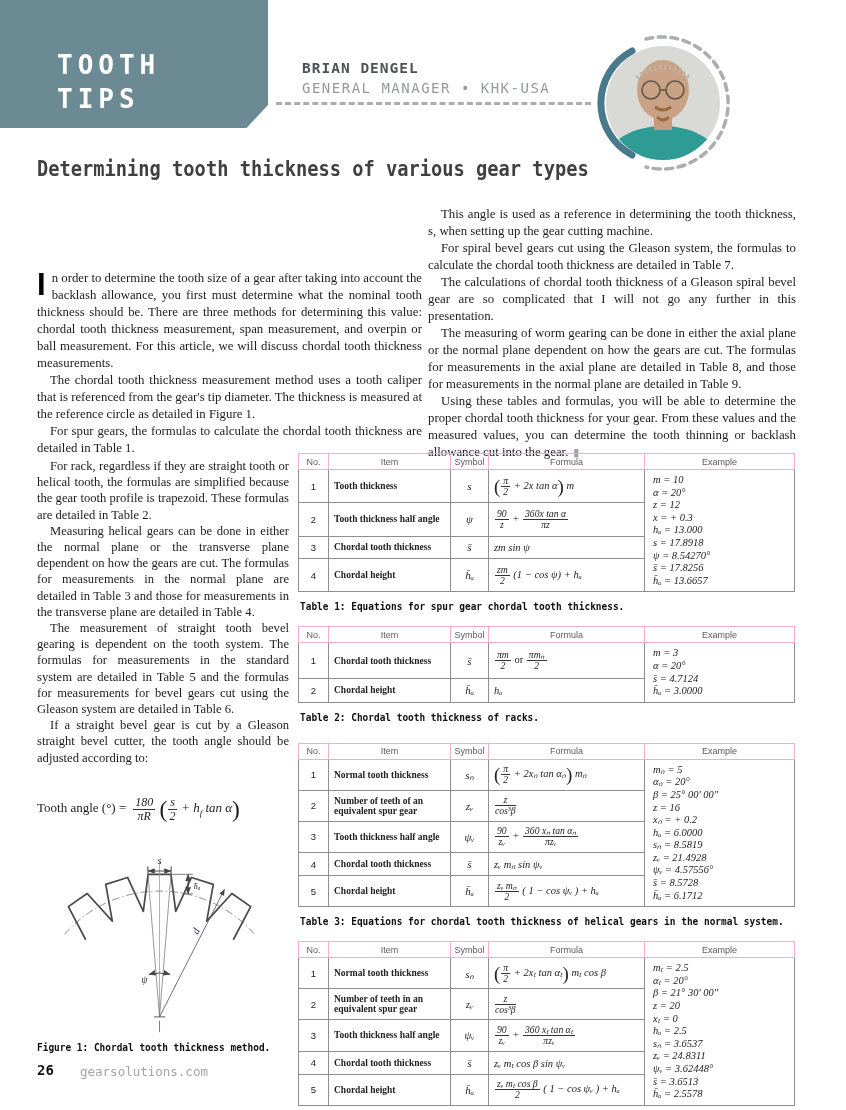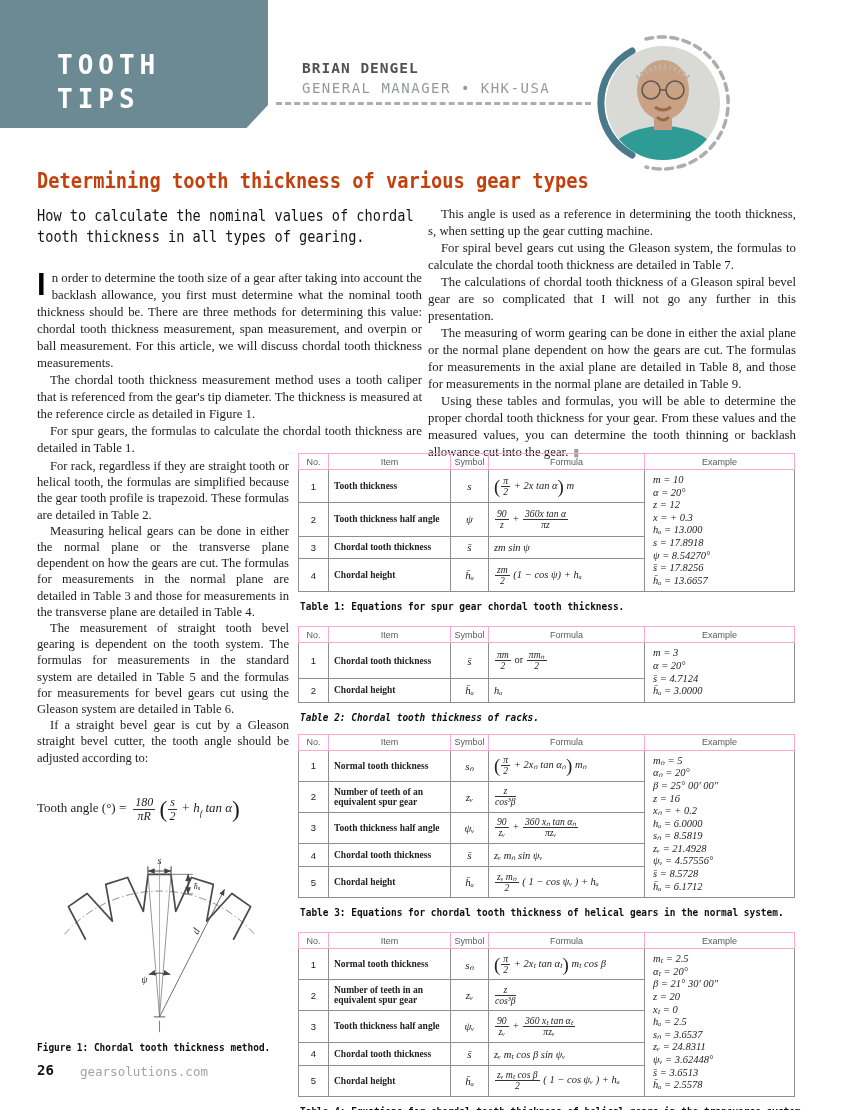--- a/index.html
+++ b/index.html
@@ -12,22 +12,22 @@
               font-family:"DejaVu Sans Mono",monospace;font-weight:700;font-size:26px;
               line-height:34px;letter-spacing:5px;}
   .cx{display:inline-block;transform:scaleX(.85);transform-origin:0 0;white-space:nowrap;}
   .cx90{display:inline-block;transform:scaleX(.9);transform-origin:0 0;white-space:nowrap;}
   .author{position:absolute;left:302px;top:60px;font-family:"DejaVu Sans Mono",monospace;}
   .author .name{font-weight:700;font-size:14.5px;color:#515254;letter-spacing:1px;}
   .author .role{margin-top:4px;font-size:14px;color:#96989A;letter-spacing:1.5px;}
   .connector{position:absolute;left:276px;top:102px;width:315px;border-top:3px dashed #ABADAF;}
   .photo-wrap{position:absolute;left:585px;top:28px;width:150px;height:150px;}
   
-  .title{position:absolute;left:37px;top:168px;font-family:"DejaVu Sans Mono",monospace;
-         font-weight:700;font-size:22px;color:#c2410c;}
+  .title{position:absolute;left:37px;top:156px;font-family:"DejaVu Sans Mono",monospace;
+         font-weight:700;font-size:22px;color:#404040;}
   .subtitle{position:absolute;left:37px;top:205px;font-family:"DejaVu Sans Mono",monospace;
             font-size:16px;line-height:21px;color:#141414;width:480px;}
   
   .col{position:absolute;text-align:justify;}
   .col p{margin:0;text-indent:13px;}
   .col-left-wide{left:37px;top:270px;width:385px;font-size:12.8px;line-height:17px;}
   .col-left-narrow{left:37px;top:458px;width:252px;font-size:12.6px;line-height:16.2px;}
   .col-right{left:428px;top:206px;width:368px;font-size:12.8px;line-height:17px;}
   .dropcap{float:left;font-family:"Liberation Sans",sans-serif;font-weight:700;
            font-size:31px;line-height:28px;padding:1px 6px 0 0;color:#000;}
@@ -58,21 +58,21 @@
   .gtable th{border:1px solid #f9a8d4;font-family:"Liberation Sans",sans-serif;font-weight:400;
              font-size:9px;color:#5a5a5a;height:15px;padding:0;}
   .gtable td{border:1px solid #8f8f8f;padding:3px 5px;vertical-align:middle;}
   .gtable td.cno{text-align:center;font-family:"Liberation Sans",sans-serif;font-size:9.5px;}
   .gtable td.citem{font-weight:700;font-size:9.5px;font-family:"Liberation Serif",serif;}
   .gtable td.csym{text-align:center;font-style:italic;font-size:11px;}
   .gtable td.cform{font-size:10.5px;}
   .gtable td.cex{vertical-align:top;font-style:italic;font-size:10.5px;line-height:12.6px;padding:4px 8px;margin-left:36px;}
   .tcap{margin:8px 0 14px 2px;font-family:"DejaVu Sans Mono",monospace;font-weight:700;
         font-size:10.5px;color:#0f0f0f;}
-  .t-gap1{margin-bottom:11px;font-style:italic;} 
+  .t-gap1{margin-bottom:20px;} 
   
   .pageno{position:absolute;left:37px;top:1062px;font-family:"DejaVu Sans Mono",monospace;
           font-weight:700;font-size:14px;color:#111;}
   .site{position:absolute;left:80px;top:1064px;font-family:"DejaVu Sans Mono",monospace;
         font-size:12.5px;color:#A2A4A6;}
 </style>
 </head>
 <body>
 
 <div class="page">
@@ -112,23 +112,20 @@
         <circle cx="90" cy="62" r="9" fill="none" stroke="#5E544B" stroke-width="1.5"></circle>
         <line x1="75" y1="62" x2="81" y2="62" stroke="#5E544B" stroke-width="1.5"></line>
         <path d="M70,79 Q78,85 86,79" fill="none" stroke="#9A6B43" stroke-width="3"></path>
         <path d="M72,89 Q78,95 84,89" fill="none" stroke="#9A6B43" stroke-width="3"></path>
       </g>
     </svg>
   </div>
 
   <div class="title">
     <span class="cx">Determining tooth thickness of various gear types</span>
-  </div>
-  <div class="subtitle">
-    <span class="cx" style="width:488px;white-space:normal;display:inline-block;">How to calculate the nominal values of chordal tooth thickness in all types of gearing.</span>
   </div>
 
   <div class="col col-left-wide">
     <p class="noindent">
       <span class="dropcap">I</span><span>n order to determine the tooth size of a gear after taking into account the backlash allowance, you first must determine what the nominal tooth thickness should be. There are three methods for determining this value: chordal tooth thickness measurement, span measurement, and overpin or ball measurement. For this article, we will discuss chordal tooth thickness measurements.</span>
     </p>
     <div>
         <p>The chordal tooth thickness measurement method uses a tooth caliper that is referenced from the gear's tip diameter. The thickness is measured at the reference circle as detailed in Figure 1.</p>
         <p>For spur gears, the formulas to calculate the chordal tooth thickness are detailed in Table 1.</p>
       </div>

